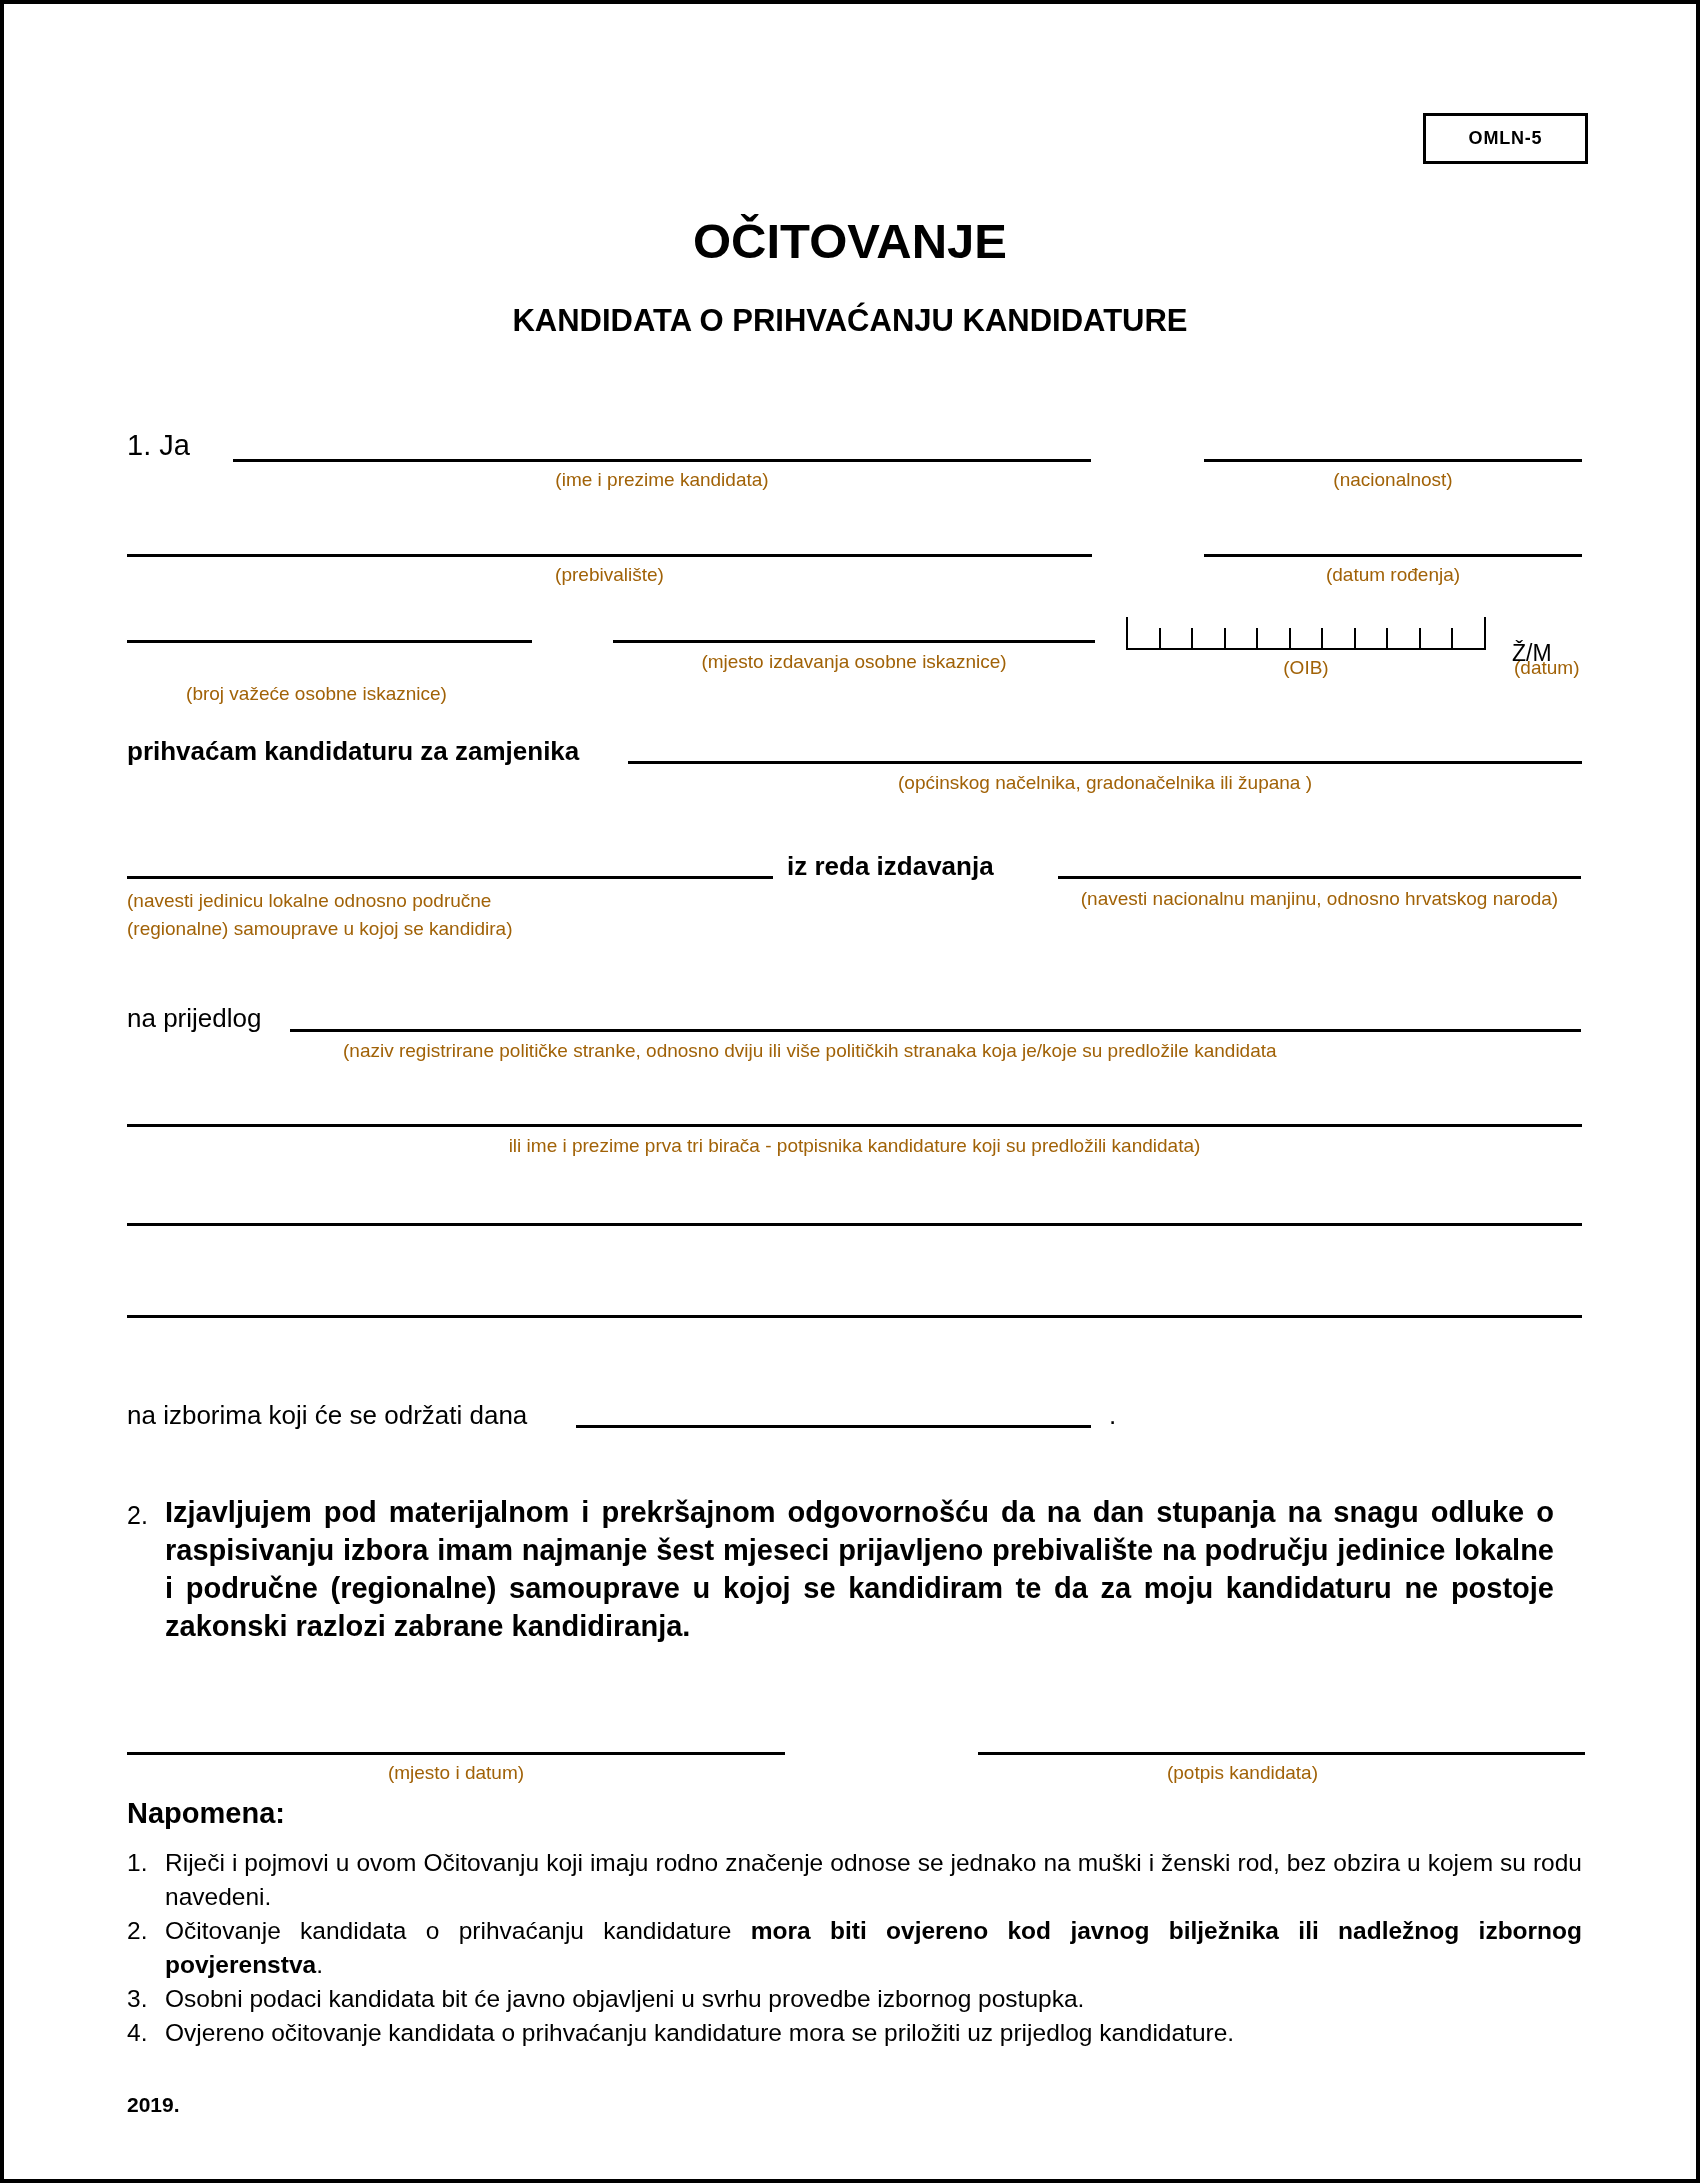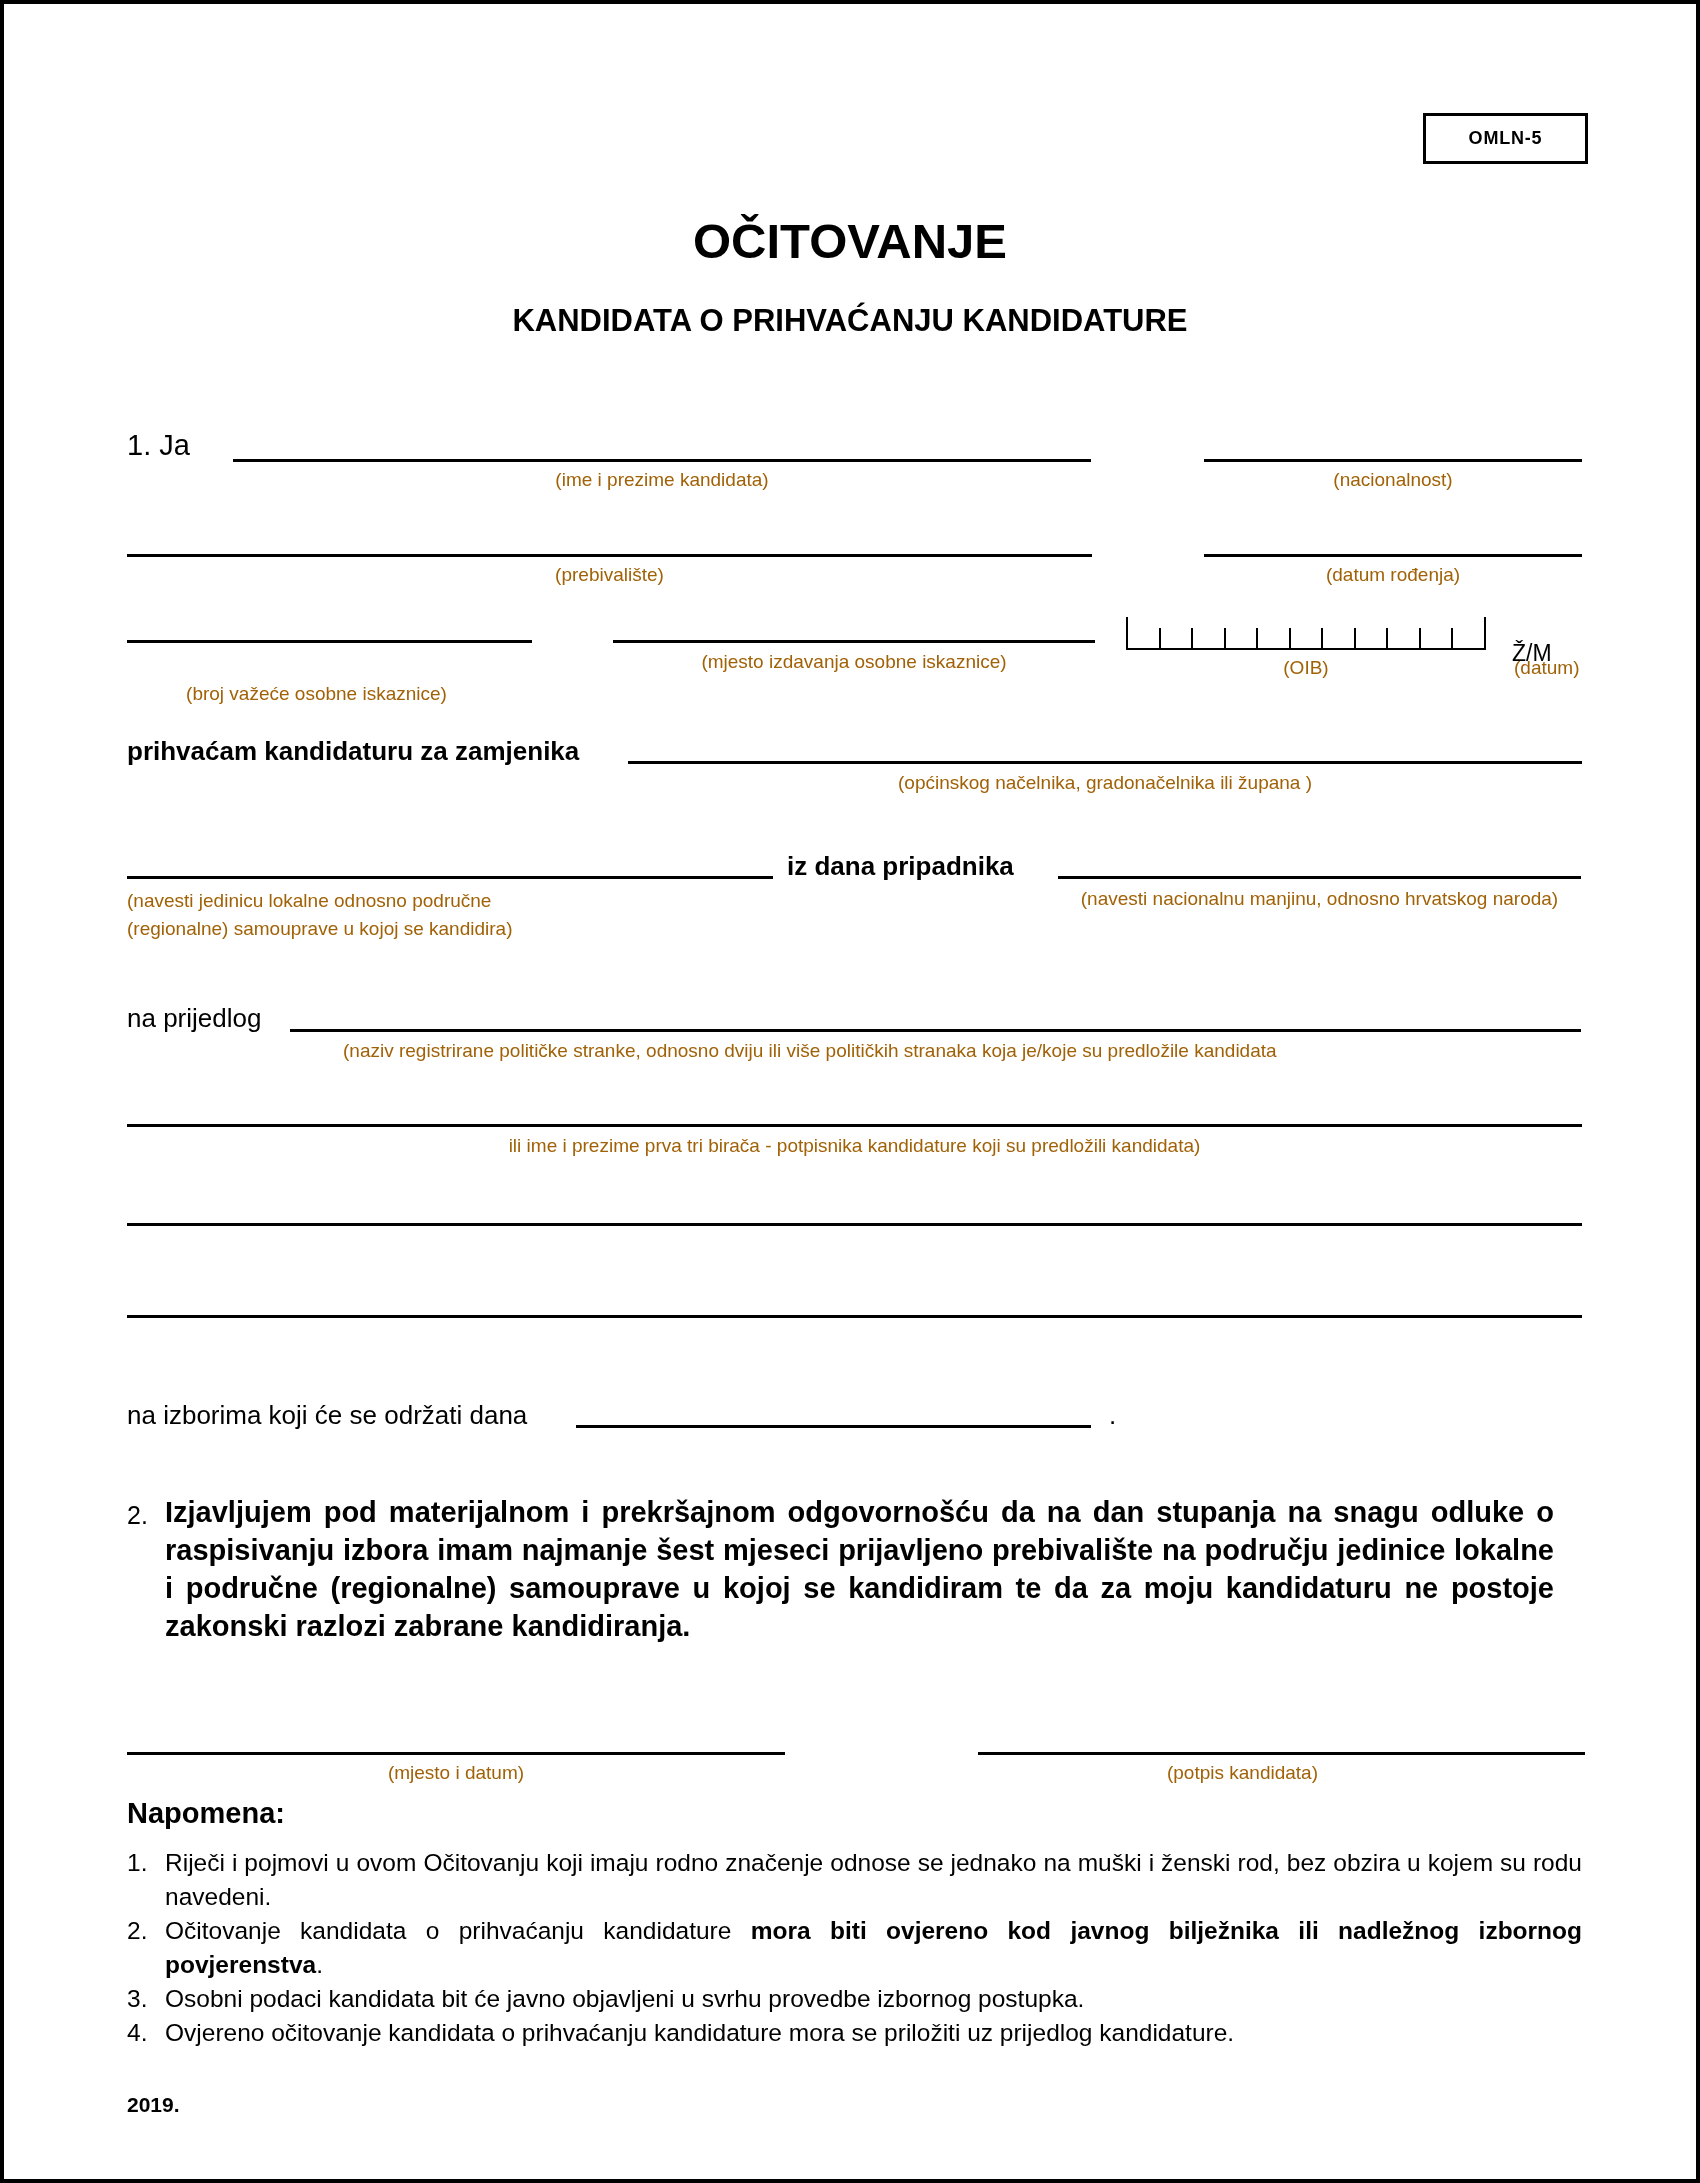--- a/index.html
+++ b/index.html
@@ -96,21 +96,21 @@
     </div>
   <div class="abs caption center" style="left:1122px; top:652px; width:360px;">(OIB)</div>
   <div class="abs" style="left:1508px; top:636px; font-size:23px;">Ž/M</div>
   <div class="abs caption" style="left:1510px; top:652px;">(datum)</div>
 
   <div class="abs label bold" style="left:123px; top:732px;">prihvaćam kandidaturu za zamjenika</div>
   <div class="abs fill-line" style="left:624px; top:755px; width:954px;"></div>
   <div class="abs caption center" style="left:624px; top:767px; width:954px;">(općinskog načelnika, gradonačelnika ili župana )</div>
 
   <div class="abs fill-line" style="left:123px; top:870px; width:646px;"></div>
-  <div class="abs label bold" style="left:783px; top:847px;">iz dana pripadnika</div>
+  <div class="abs label bold" style="left:783px; top:847px;">iz reda izdavanja</div>
   <div class="abs fill-line" style="left:1054px; top:870px; width:523px;"></div>
   <div class="abs caption" style="left:123px; top:883px; width:523px; line-height:28px;">
     <div>(navesti jedinicu lokalne odnosno područne</div>
     <div>(regionalne) samouprave u kojoj se kandidira)</div>
   </div>
   <div class="abs caption center" style="left:1054px; top:883px; width:523px;">(navesti nacionalnu manjinu, odnosno hrvatskog naroda)</div>
 
   <div class="abs label" style="left:123px; top:999px;">na prijedlog</div>
   <div class="abs fill-line" style="left:286px; top:1023px; width:1291px;"></div>
   <div class="abs caption" style="left:339px; top:1035px; width:1238px;">(naziv registrirane političke stranke, odnosno dviju ili više političkih stranaka koja je/koje su predložile kandidata</div>

